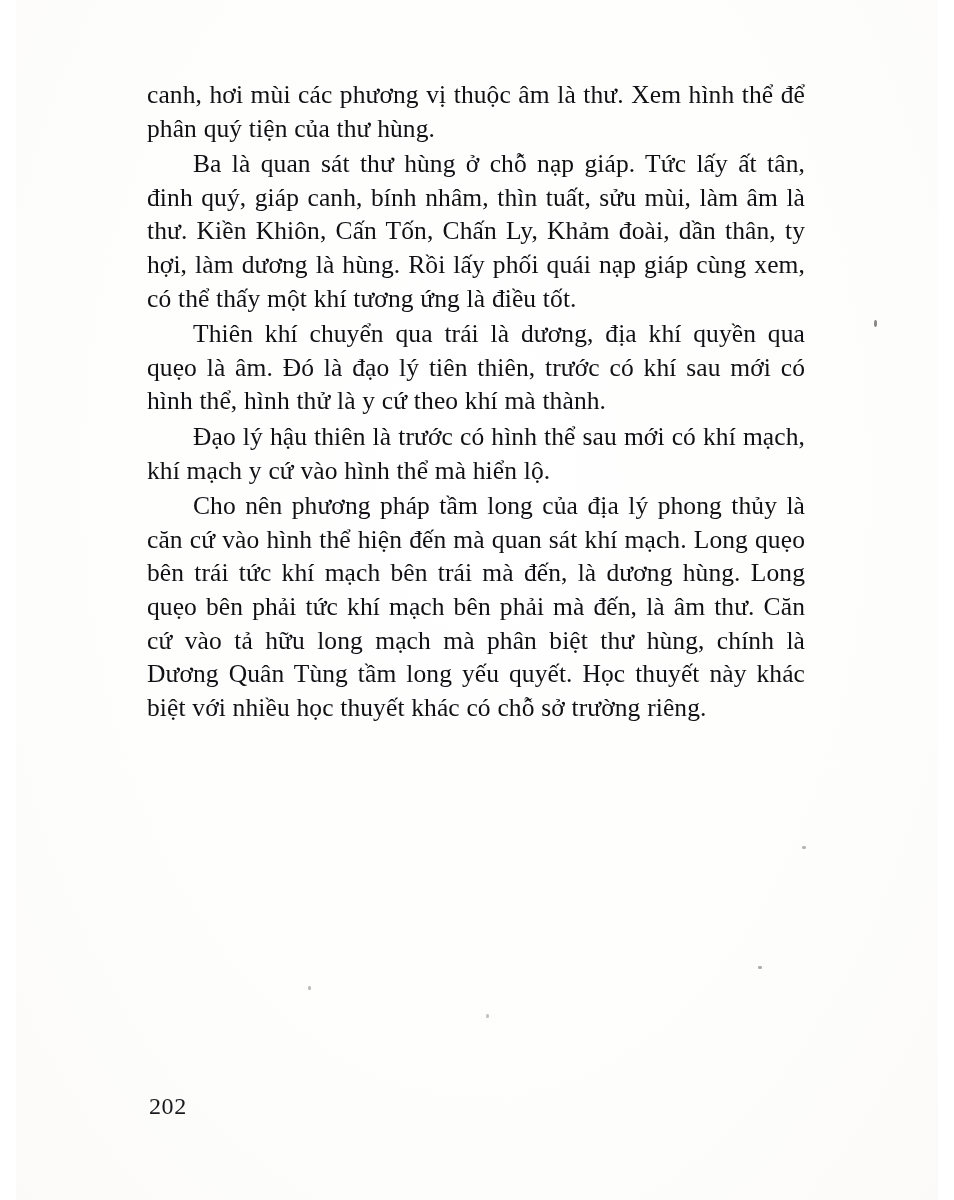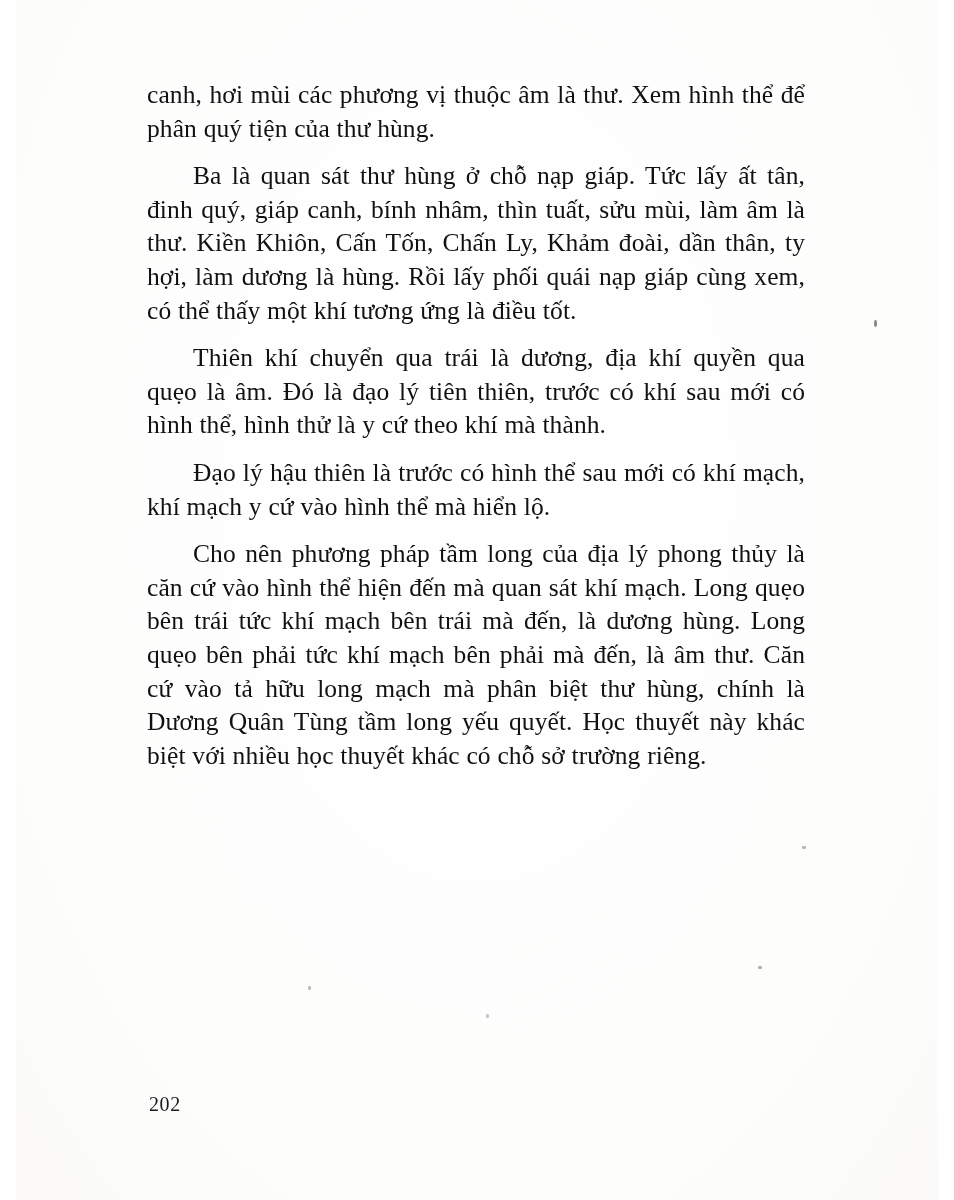--- a/index.html
+++ b/index.html
@@ -47,29 +47,29 @@
     text-indent: 46px;
   }
 
   
   .para + .para {
     margin-top: 0;
   }
 
   
   .para.gap {
-    margin-top: 14px;
+    margin-top: 2px;
   }
 
   .page-number {
     position: absolute;
     left: 133px;
     top: 1094px;
     font-family: "Liberation Serif", "DejaVu Serif", serif;
-    font-size: 20px;
+    font-size: 24px;
     line-height: 1;
     color: #1a191d;
     letter-spacing: 0.6px;
   }
 
   
   .speck {
     position: absolute;
     background: #6e6a6a;
     border-radius: 40%;

